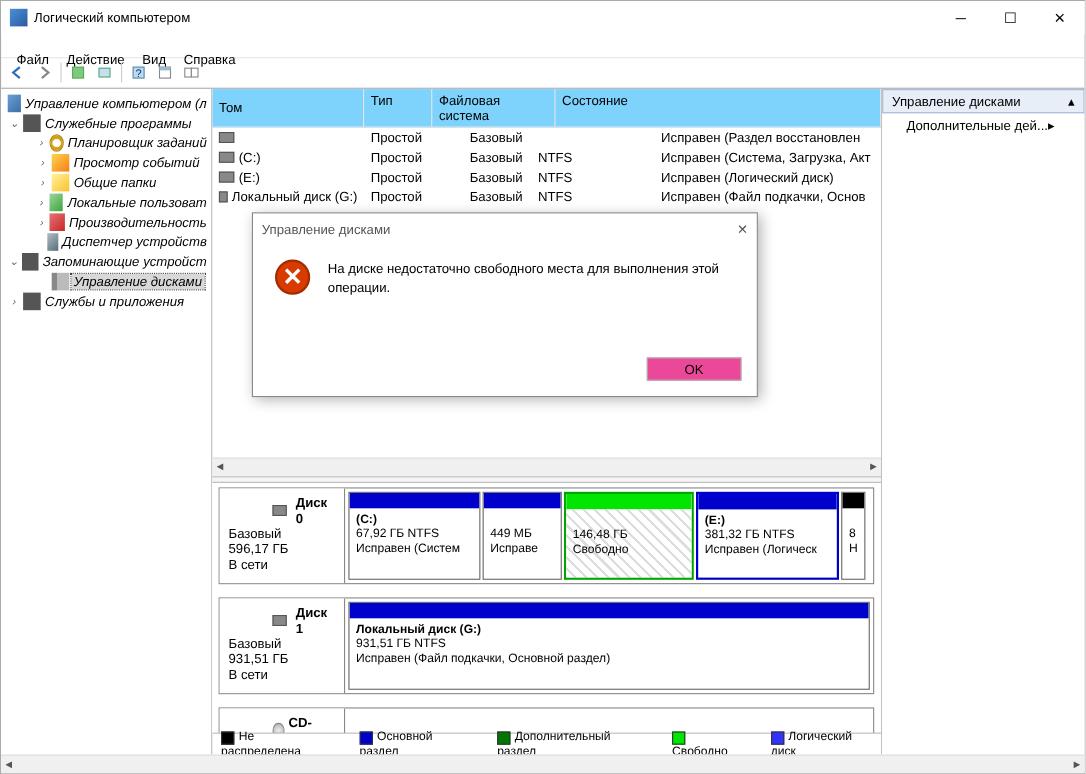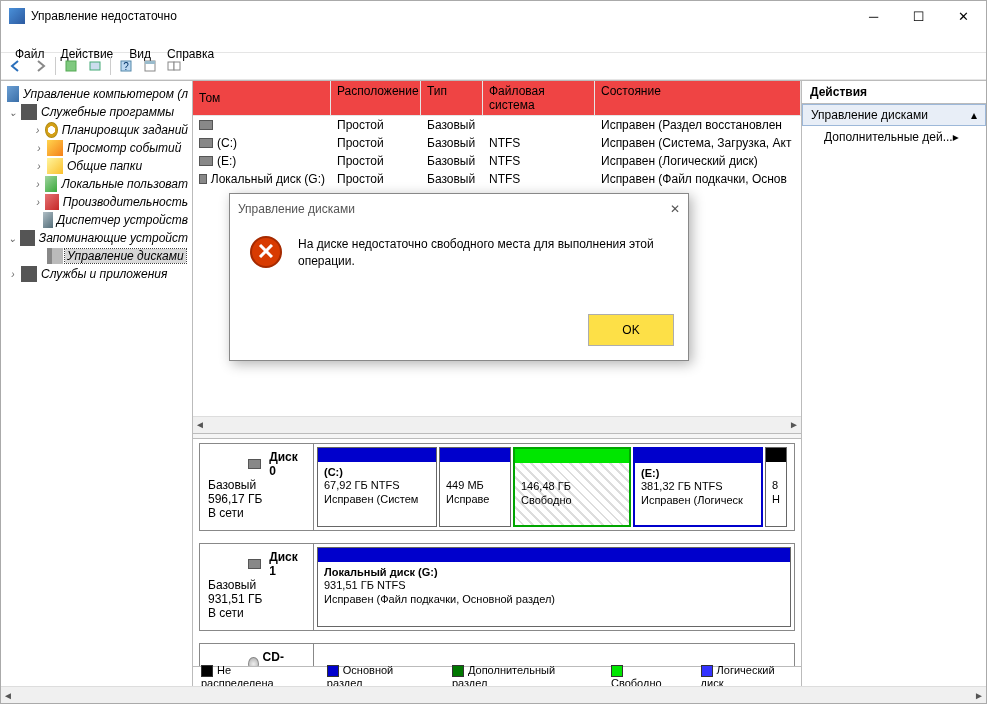--- a/index.html
+++ b/index.html
@@ -32,21 +32,21 @@
 .ico-folder { background: linear-gradient(135deg,#fff59d,#fbc02d); }
 .ico-users { background: linear-gradient(135deg,#9fd49f,#3aa83a); }
 .ico-perf { background: linear-gradient(135deg,#e57373,#c62828); }
 .ico-device { background: linear-gradient(135deg,#b0bec5,#546e7a); }
 .ico-storage { background: #555; }
 .ico-disk { background: linear-gradient(90deg,#888 0 30%, #bbb 30% 100%); }
 .ico-services { background: #555; }
 .ico-vol { width:14px; height:10px; background:#888; border:1px solid #555; display:inline-block; margin-right:4px; }
 .main { flex: 1; display: flex; flex-direction: column; border-right: 1px solid #bbb; overflow: hidden; }
 .vol-table { flex: 0 0 auto; overflow: hidden; }
-.vol-header { display: flex; background: #ef4444; border-bottom: 1px solid #e5e5e5; }
+.vol-header { display: flex; background: #7dd3fc; border-bottom: 1px solid #e5e5e5; }
 .vol-header div { padding: 3px 6px; border-right: 1px solid #e5e5e5; font-weight: normal; }
 .vol-row { display: flex; padding: 1px 0; }
 .vol-row div { padding: 1px 6px; white-space: nowrap; overflow: hidden; }
 .col-tom { width: 138px; display:flex; align-items:center; }
 .col-loc { width: 90px; }
 .col-type { width: 62px; }
 .col-fs { width: 112px; }
 .col-state { flex: 1; }
 .splitter-h { height: 6px; border-top: 1px solid #bbb; border-bottom: 1px solid #bbb; background: #f5f5f5; cursor: row-resize; }
 .hscroll { height:17px; background:#f0f0f0; border-top:1px solid #ddd; display:flex; justify-content:space-between; align-items:center; padding:0 2px; color:#555; font-size:10px;}
@@ -70,32 +70,32 @@
 .actions-header { padding: 4px 8px; font-weight: bold; border-bottom: 1px solid #bbb; }
 .actions-section { background: #e8eef7; border: 1px solid #9db8d9; margin: 0; padding: 3px 8px; display:flex; justify-content:space-between; align-items:center;}
 .actions-item { padding: 4px 8px 4px 22px; display:flex; align-items:center; }
 .bottom-scroll { height: 17px; border-top: 1px solid #ddd; background:#f0f0f0; display:flex; justify-content:space-between; padding:0 2px; align-items:center; color:#555; font-size:10px;}
 .dialog { position: absolute; left: 228px; top: 192px; width: 460px; height: 168px; background: #fff; border: 1px solid #888; box-shadow: 3px 3px 12px rgba(0,0,0,0.3); display: flex; flex-direction: column; }
 .dialog-title { height: 30px; display: flex; align-items: center; justify-content: space-between; padding: 0 8px; color: #555; }
 .dialog-body { flex: 1; display: flex; padding: 12px 20px; gap: 16px; align-items: flex-start; }
 .dialog-icon { width: 32px; height: 32px; border-radius: 50%; background: #d83b01; display:flex; align-items:center; justify-content:center; color:#fff; font-size:22px; font-weight:bold; flex-shrink:0; border:2px solid #a52a00;}
 .dialog-text { font-size: 12px; line-height: 1.4; }
 .dialog-buttons { padding: 8px 14px 14px; display: flex; justify-content: flex-end; }
-.dialog-buttons button { width: 86px; height: 32px; background: #fde047; border: 1px solid #adadad; font-size: 12px; }
+.dialog-buttons button { width: 86px; height: 21px; background: #ec4899; border: 1px solid #adadad; font-size: 12px; }
 svg { display:block; }
 </style>
 </head>
 <body>
 
 <div class="window">
 
   <div class="titlebar">
     <div class="titlebar-left">
       <span class="titlebar-icon"></span>
-      <span class="titlebar-title">Управление недостаточно</span>
+      <span class="titlebar-title">Логический компьютером</span>
     </div>
     <div class="titlebar-buttons">
       <div>─</div>
       <div>☐</div>
       <div class="close">✕</div>
     </div>
   </div>
 
   <div class="menubar">
     <span>Файл</span>
@@ -204,21 +204,20 @@
           <span class="ico ico-services"></span>
           <span class="lbl">Службы и приложения</span>
         </div>
     </div>
 
     <div class="main">
 
       <div class="vol-table">
         <div class="vol-header">
           <div class="col-tom">Том</div>
-          <div class="col-loc">Расположение</div>
           <div class="col-type">Тип</div>
           <div class="col-fs">Файловая система</div>
           <div class="col-state">Состояние</div>
         </div>
         <div class="vol-row">
           <div class="col-tom">
               <span class="ico-vol"></span>
               <span></span>
             </div>
           <div class="col-loc">Простой</div>
@@ -335,21 +334,20 @@
       <div class="legend">
         <span><span class="sw" style="background:#000"></span><span>Не распределена</span></span>
         <span><span class="sw" style="background:#0000cc"></span><span>Основной раздел</span></span>
         <span><span class="sw" style="background:#007700"></span><span>Дополнительный раздел</span></span>
         <span><span class="sw" style="background:#00e600"></span><span>Свободно</span></span>
         <span><span class="sw" style="background:#3333ff"></span><span>Логический диск</span></span>
       </div>
     </div>
 
     <div class="actions">
-      <div class="actions-header">Действия</div>
       <div class="actions-section">
           <span>Управление дисками</span>
           <span>▴</span>
         </div>
       <div class="actions-item">
           <span>Дополнительные дей...</span>
           <span>▸</span>
         </div>
     </div>
   </div>

